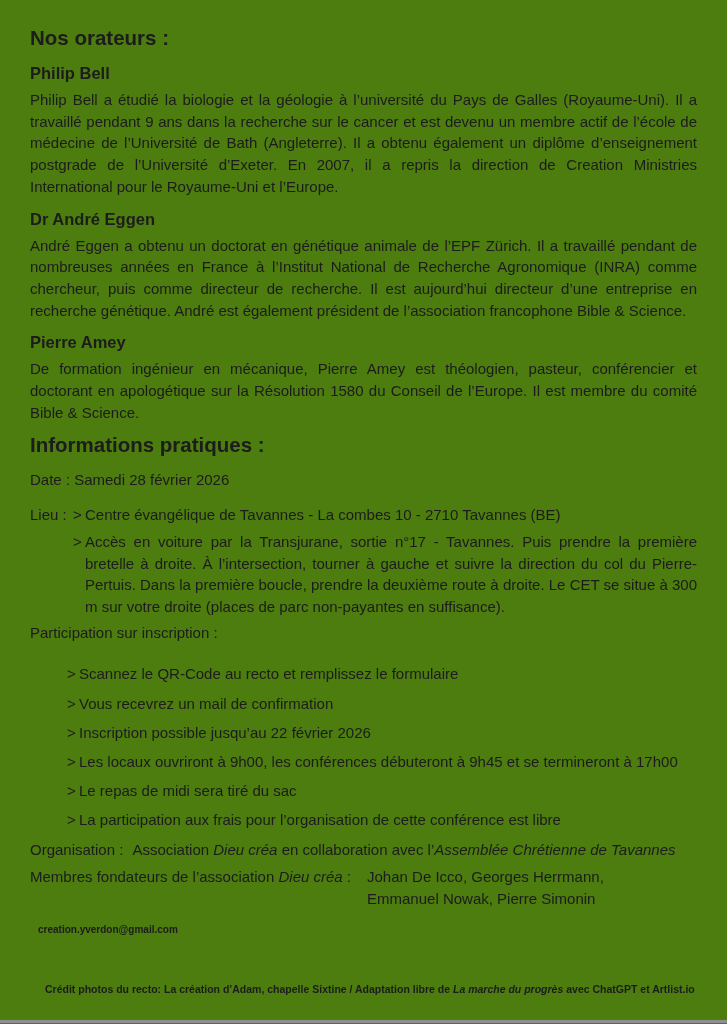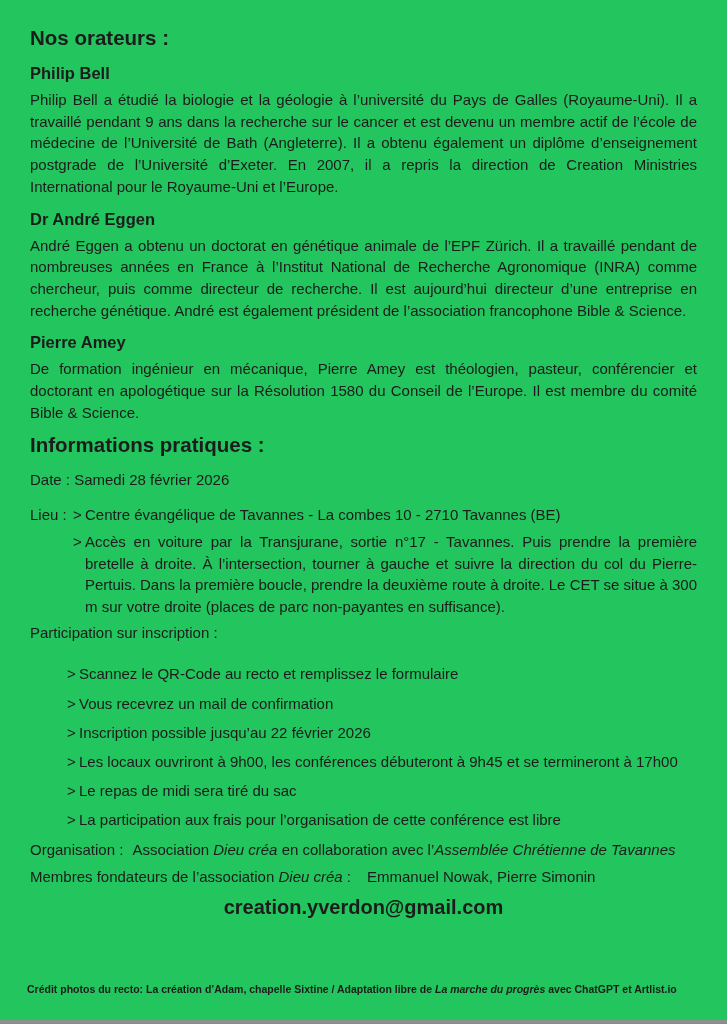--- a/index.html
+++ b/index.html
@@ -47,47 +47,46 @@
   .sub-bullets { margin: 0 0 0 37px; }
   .sub-bullets .bullet-line { margin-bottom: 7.5px; }
   .org-row { display: flex; margin: 3px 0 6px 0; align-items: flex-end; }
   .org-label { flex: 0 0 auto; }
   .org-content { margin-left: 9px; }
   .members-row { display: flex; margin: 0 0 9px 0; }
   .members-label { flex: 0 0 auto; }
   .members-names { margin-left: 16px; }
   .contact-line { margin: 0 0 11px 0; }
   .email-line {
-    text-align: center;
     font-weight: 700;
-    font-size: 20px;
+    font-size: 10px;
     margin: 8px;
   }
   .credit-line {
     position: absolute;
-    left: 27px;
+    left: 45px;
     right: 20px;
     top: 983px;
     font-size: 10.5px;
     line-height: 13px;
     font-weight: 700;
   }
   .footer-rule {
     position: absolute;
     left: 0;
     right: 0;
     bottom: 1px;
     height: 3px;
   }
   i { font-style: italic; }
 </style>
 </head>
 <body>
 
-<div class="page" style="background: #22c55e; color: rgb(28, 28, 28);">
+<div class="page" style="background: #4d7c0f; color: rgb(28, 28, 28);">
 
   <h1 class="section-heading">Nos orateurs :</h1>
 
   <h2 class="speaker-name">Philip Bell</h2>
   <p class="bio">Philip Bell a étudié la biologie et la géologie à l’université du Pays de Galles (Royaume-Uni). Il a travaillé pendant 9 ans dans la recherche sur le cancer et est devenu un membre actif de l’école de médecine de l’Université de Bath (Angleterre). Il a obtenu également un diplôme d’enseignement postgrade de l’Université d’Exeter. En 2007, il a repris la direction de Creation Ministries International pour le Royaume-Uni et l’Europe.</p>
 
   <h2 class="speaker-name">Dr André Eggen</h2>
   <p class="bio">André Eggen a obtenu un doctorat en génétique animale de l’EPF Zürich. Il a travaillé pendant de nombreuses années en France à l’Institut National de Recherche Agronomique (INRA) comme chercheur, puis comme directeur de recherche. Il est aujourd’hui directeur d’une entreprise en recherche génétique. André est également président de l’association francophone Bible &amp; Science.</p>
 
   <h2 class="speaker-name">Pierre Amey</h2>
@@ -141,20 +140,21 @@
   </div>
 
   <div class="org-row">
     <span class="org-label">Organisation :</span>
     <span class="org-content"><span>Association </span><i>Dieu créa</i><span> en collaboration avec l’</span><i>Assemblée Chrétienne de Tavannes</i></span>
   </div>
 
   <div class="members-row">
     <span class="members-label"><span>Membres fondateurs de l’association </span><i>Dieu créa</i><span> :</span></span>
     <span class="members-names">
+      <div>Johan De Icco, Georges Herrmann,</div>
       <div>Emmanuel Nowak, Pierre Simonin</div>
     </span>
   </div>
 
 
   <div class="email-line">creation.yverdon@gmail.com</div>
 
   <div class="credit-line"><span>Crédit photos du recto: La création d’Adam, chapelle Sixtine / Adaptation libre de </span><i>La marche du progrès</i><span> avec ChatGPT et Artlist.io</span></div>
 
   <div class="footer-rule" style="background: rgb(143, 143, 143);"></div>

